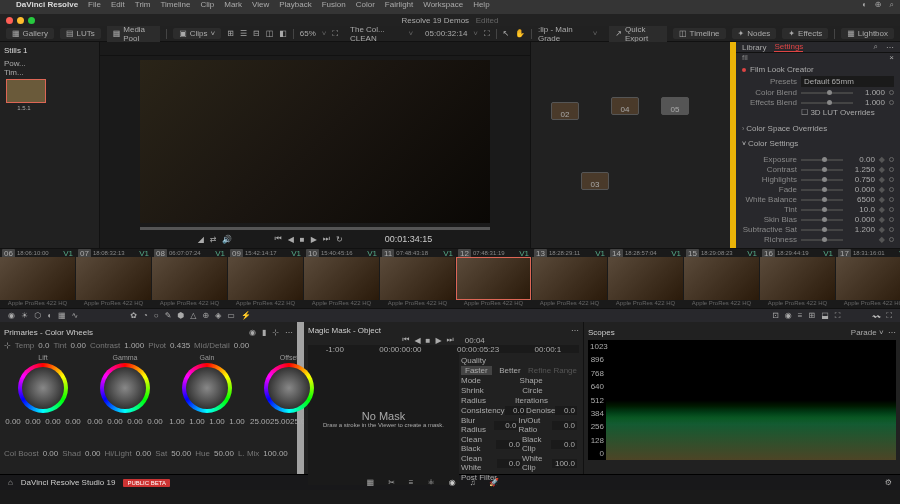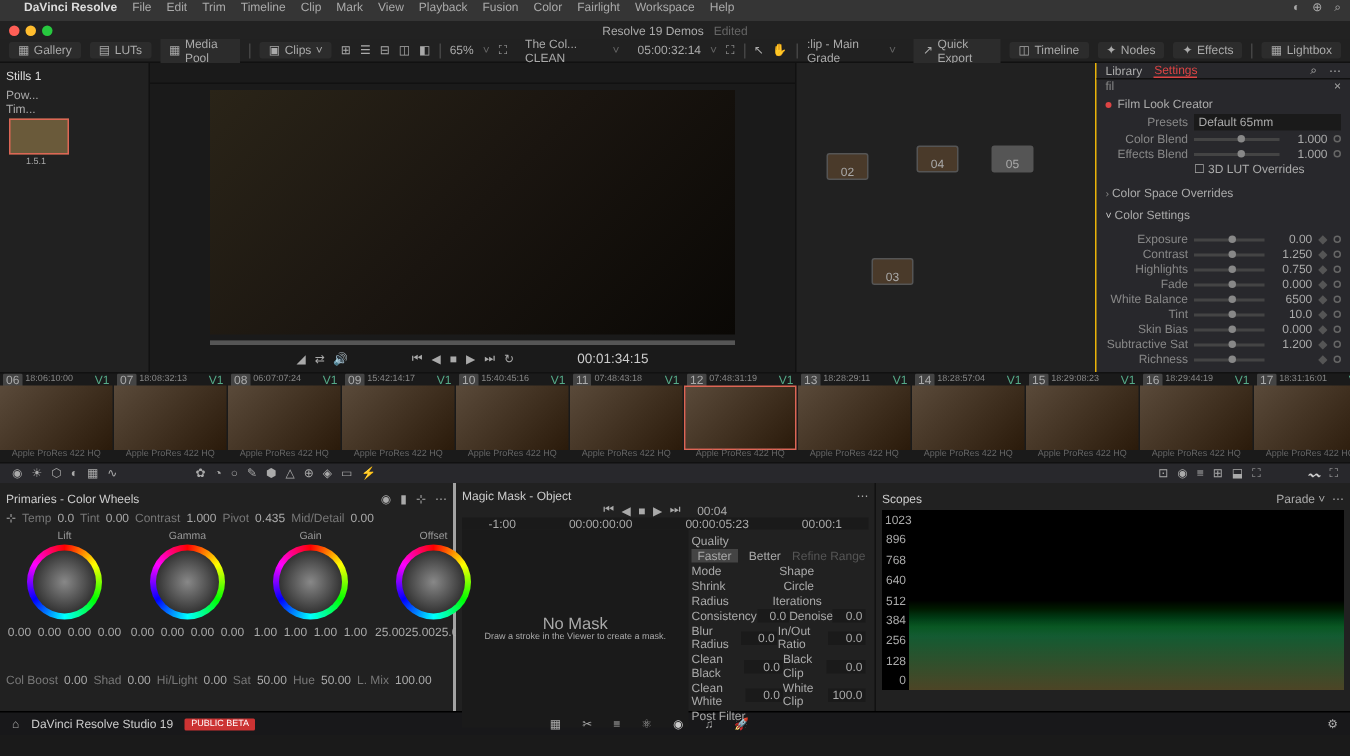--- a/index.html
+++ b/index.html
@@ -20,21 +20,21 @@
 .stills-tabs .act{color:#ddd}
 .still-thumb{width:40px;height:24px;background:#6a5a3a;border:1px solid #d65;margin:2px}
 .viewer{flex:1;display:flex;flex-direction:column;background:#1a1a1a}
 .viewer-hdr{height:14px;display:flex;align-items:center;padding:0 6px;gap:10px;border-bottom:1px solid #111;font-size:7px}
 .viewer-img{flex:1;background:#000;margin:4px 40px;position:relative;background:linear-gradient(135deg,#2a2418 0%,#1a1510 50%,#0a0805 100%)}
 .viewer-scrub{height:3px;background:#333;margin:0 40px;position:relative}
 .viewer-scrub::after{content:'';position:absolute;left:0;top:0;width:100%;height:100%;background:#555}
 .viewer-ctrl{height:18px;display:flex;align-items:center;justify-content:center;gap:6px;font-size:9px}
 .nodes{width:200px;background:#212121;border-left:1px solid #111;padding:4px;position:relative}
 .node{position:absolute;width:28px;height:18px;background:#4a3a2a;border:1px solid #555;border-radius:2px;font-size:6px;display:flex;align-items:flex-end;justify-content:center}
-.inspector{width:170px;background:#28282c;border-left:1px solid #eab308;display:flex;flex-direction:column}
+.inspector{width:170px;background:#28282c;border-left:6px solid #eab308;display:flex;flex-direction:column}
 .insp-tabs{height:14px;display:flex;gap:8px;padding:0 6px;align-items:center;border-bottom:1px solid #111;font-size:7px}
 .insp-tabs .act{color:#d44;border-bottom:1px solid #d44}
 .insp-search{height:14px;display:flex;align-items:center;padding:0 6px}
 .insp-sect{padding:3px 6px;font-size:7px}
 .insp-title{color:#ddd;margin-bottom:2px;display:flex;gap:4px;align-items:center}
 .insp-title .dot{width:4px;height:4px;border-radius:50%;background:#d44}
 .insp-row{display:flex;align-items:center;gap:4px;margin:1px 0;font-size:7px}
 .insp-row .lbl{width:55px;text-align:right;color:#888}
 .insp-row .sld{flex:1;height:2px;background:#444;position:relative}
 .insp-row .sld::after{content:'';position:absolute;width:5px;height:5px;background:#888;border-radius:50%;top:-2px;left:50%}
@@ -42,21 +42,21 @@
 .insp-row .circ{width:5px;height:5px;border:1px solid #666;border-radius:50%}
 .filmstrip{height:60px;background:#1a1a1a;display:flex;overflow:hidden;border-top:1px solid #111}
 .clip{width:75px;flex-shrink:0;display:flex;flex-direction:column;margin-right:1px}
 .clip-hdr{height:8px;display:flex;align-items:center;font-size:6px;padding:0 2px;color:#888}
 .clip-hdr .num{background:#444;padding:0 2px;margin-right:2px;border-radius:1px}
 .clip-img{flex:1;background:linear-gradient(135deg,#5a4a3a,#2a1a0a)}
 .clip.sel .clip-img{border:1px solid #d65}
 .clip-ftr{height:8px;font-size:6px;padding:0 2px;color:#666;text-align:center}
 .toolstrip{height:14px;background:#28282c;display:flex;align-items:center;padding:0 8px;gap:6px;border-top:1px solid #111;font-size:8px;color:#666}
 .bottom{display:flex;height:152px;background:#1d1d1d}
-.wheels{width:304px;background:#212121;padding:4px;border-right:2px solid #a3a3a3}
+.wheels{width:304px;background:#212121;padding:4px;border-right:7px solid #a3a3a3}
 .wh-hdr{height:12px;display:flex;align-items:center;gap:6px;font-size:7px;margin-bottom:2px}
 .wh-params{height:10px;display:flex;align-items:center;gap:4px;font-size:6px;margin-bottom:4px}
 .wh-grid{display:flex;gap:4px;height:90px}
 .wheel{flex:1;display:flex;flex-direction:column;align-items:center}
 .wheel-lbl{font-size:7px;color:#999;margin-bottom:2px}
 .wheel-circ{width:50px;height:50px;border-radius:50%;background:conic-gradient(red,yellow,lime,cyan,blue,magenta,red);position:relative}
 .wheel-circ::after{content:'';position:absolute;inset:4px;border-radius:50%;background:radial-gradient(circle,#888 0%,#333 70%)}
 .wheel-vals{display:flex;gap:2px;margin-top:4px;font-size:6px}
 .wheel-vals span{width:18px;text-align:center}
 .wh-ftr{height:10px;display:flex;align-items:center;gap:4px;font-size:6px;margin-top:4px}

